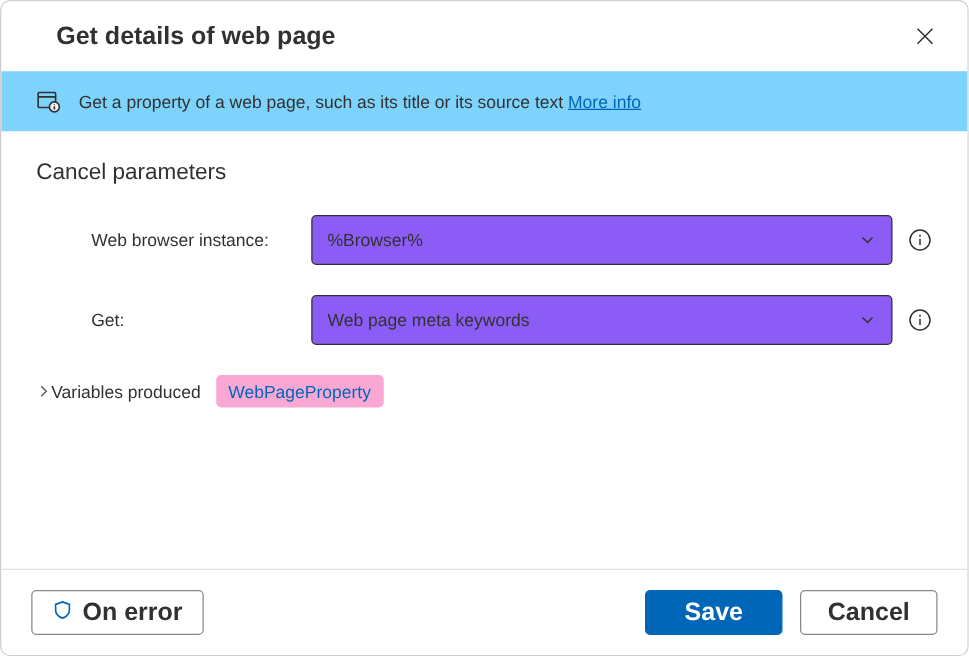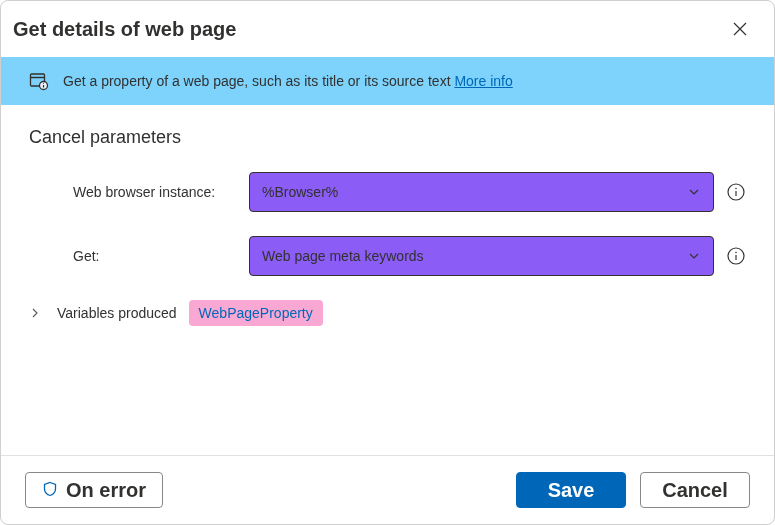--- a/index.html
+++ b/index.html
@@ -15,21 +15,21 @@
     border: 1px solid #cfcfcf;
     border-radius: 8px;
     display: flex;
     flex-direction: column;
     overflow: hidden;
   }
   .titlebar {
     display: flex;
     align-items: center;
     justify-content: space-between;
-    padding: 14px 20px 14px 12px;
+    padding: 14px 20px 14px 44px;
   }
   .titlebar h1 {
     margin: 0;
     font-size: 20px;
     font-weight: 600;
     color: #323130;
   }
   .close-btn {
     width: 28px; height: 28px;
     display: flex; align-items: center; justify-content: center;
@@ -102,21 +102,21 @@
     cursor: pointer;
   }
   .vars-row {
     display: flex;
     align-items: center;
     gap: 12px;
     margin-top: 4px;
   }
   .expand-toggle {
     display: flex; align-items: center;
-    gap: 16px;
+    gap: 0;
     cursor: pointer;
   }
   .expand-chevron {
     display: flex; align-items: center; justify-content: center;
     color: #605e5c;
     width: 12px;
   }
   .variable-chip {
     background: #f9a8d4;
     color: #0067b8;

